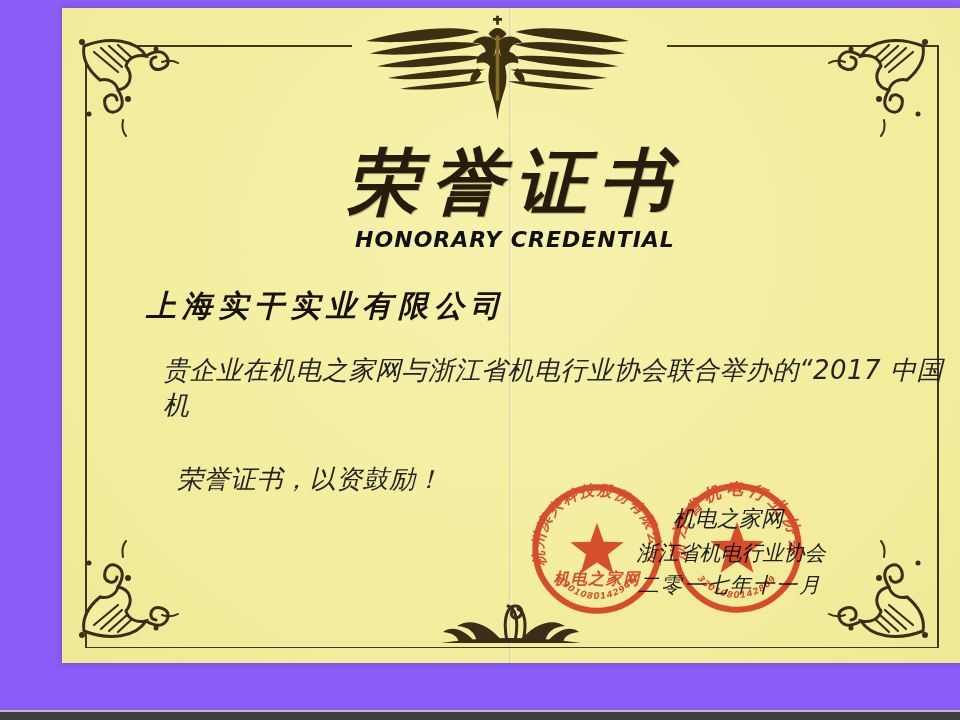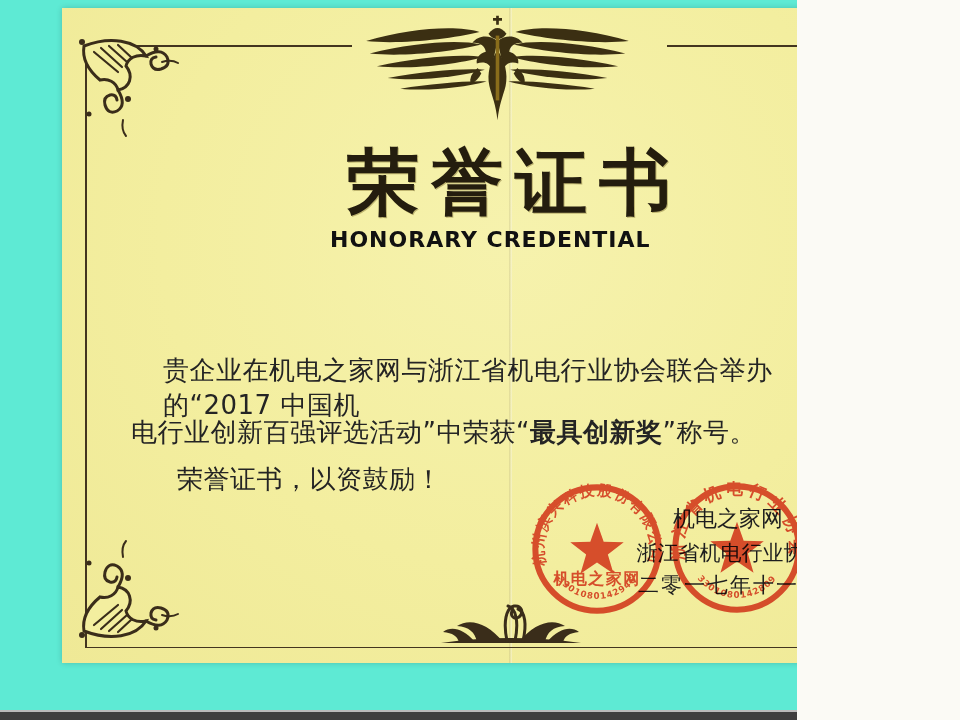--- a/index.html
+++ b/index.html
@@ -1,18 +1,18 @@
 <!DOCTYPE html>
 <html><head>
 <meta charset="utf-8">
 <style>
   html,body{margin:0;padding:0;}
   body{width:960px;height:720px;overflow:hidden;background:#fbfaf5;
        font-family:"DejaVu Sans","Liberation Sans",sans-serif;}
-  .page{position:relative;width:797px;height:720px;background:#5eead4;overflow:hidden;}
+  .page{position:relative;width:960px;height:720px;background:#8b5cf6;overflow:hidden;font-style:italic;}
 
   
   .paper{position:absolute;left:62px;top:8px;width:898px;height:655px;
          background:radial-gradient(ellipse at 50% 35%, #f6f2ad 0%, #f3ee9f 55%, #efe996 100%);
          box-shadow:0 0 6px rgba(0,0,0,.18);}
   .crease{position:absolute;left:509px;top:8px;width:3px;height:655px;
           background:linear-gradient(to right, rgba(110,95,40,.16), rgba(255,255,245,.45));
           pointer-events:none;}
 
   
@@ -34,21 +34,21 @@
   .c-br{left:827px;top:535px;transform:scale(-1,-1);}
 
   .eagle{position:absolute;left:360px;top:14px;width:275px;height:108px;}
   .bottom-orn{position:absolute;left:421px;top:600px;width:180px;height:47px;}
 
   
   .title-cn{position:absolute;left:330px;top:142px;width:370px;text-align:center;
             font-family:"DejaVu Serif","Liberation Serif",serif;font-weight:700;
             font-size:72px;line-height:1.1;letter-spacing:12px;color:#241d0e;
             text-shadow:1px 1px 0 rgba(90,70,10,.35);}
-  .title-en{position:absolute;left:330px;top:227px;width:370px;
+  .title-en{position:absolute;left:330px;top:227px;width:370px;text-align:center;
             font-weight:800;font-size:22px;letter-spacing:1px;color:#111;}
   .recipient{position:absolute;left:146px;top:286px;
              font-family:"DejaVu Serif","Liberation Serif",serif;
              font-weight:700;font-size:30px;letter-spacing:6px;color:#16120c;}
   .body-line{position:absolute;font-size:26px;color:#242424;letter-spacing:0.5px;}
   .l1{left:163px;top:353px;}
   .l2{left:131px;top:415px;}
   .l3{left:177px;top:462px;}
   .award{font-weight:800;}
 
@@ -149,23 +149,23 @@
       <path d="M86,41 C82,22 85,8 93,6 C101,5 103,13 98,17 C93,20 89,16 91,11"></path>
       <path d="M94,41 C98,22 95,8 87,6"></path>
       <path d="M94,41 C98,22 95,8 87,6 C79,5 77,13 82,17 C87,20 91,16 89,11" transform="translate(180,0) scale(-1,1)" visibility="hidden"></path>
       <path d="M102,41 C106,24 104,12 97,9"></path>
     </g>
   </svg>
 
   <div class="title-cn">荣誉证书</div>
   <div class="title-en">HONORARY CREDENTIAL</div>
 
+  <div class="recipient">上海实干实业有限公司</div>
 
   <div class="body-line l1">贵企业在机电之家网与浙江省机电行业协会联合举办的“2017 中国机</div>
-  <div class="body-line l2"><span>电行业创新百强评选活动”中荣获“</span><span class="award">最具创新奖</span><span>”称号。</span></div>
   <div class="body-line l3">荣誉证书，以资鼓励！</div>
 
   <div class="signoff so1">机电之家网</div>
   <div class="signoff so2">浙江省机电行业协会</div>
   <div class="signoff so3">二零一七年十一月</div>
 
   <svg class="seal seal-left" viewBox="0 0 200 200">
     <circle cx="100" cy="100" r="92" fill="none" stroke="#dd3b2a" stroke-width="9"></circle>
     <polygon points="100,61 110,89.2 139.9,90 116.2,108.3 124.7,137 100,120 75.3,137 83.8,108.3 60.1,90 90,89.2" fill="#dd3b2a"></polygon>
     <text font-size="22" letter-spacing="3" fill="#dd3b2a" font-weight="700">

